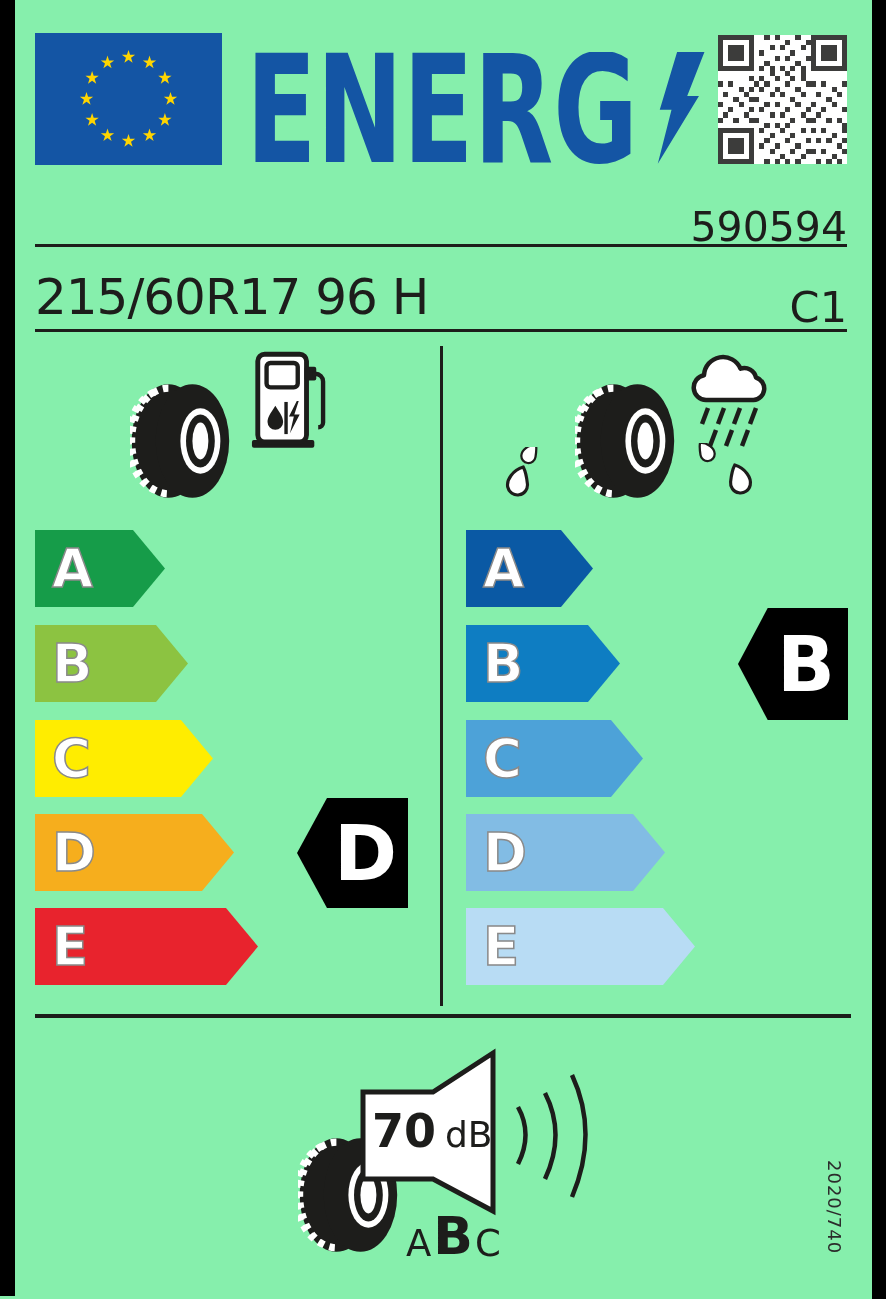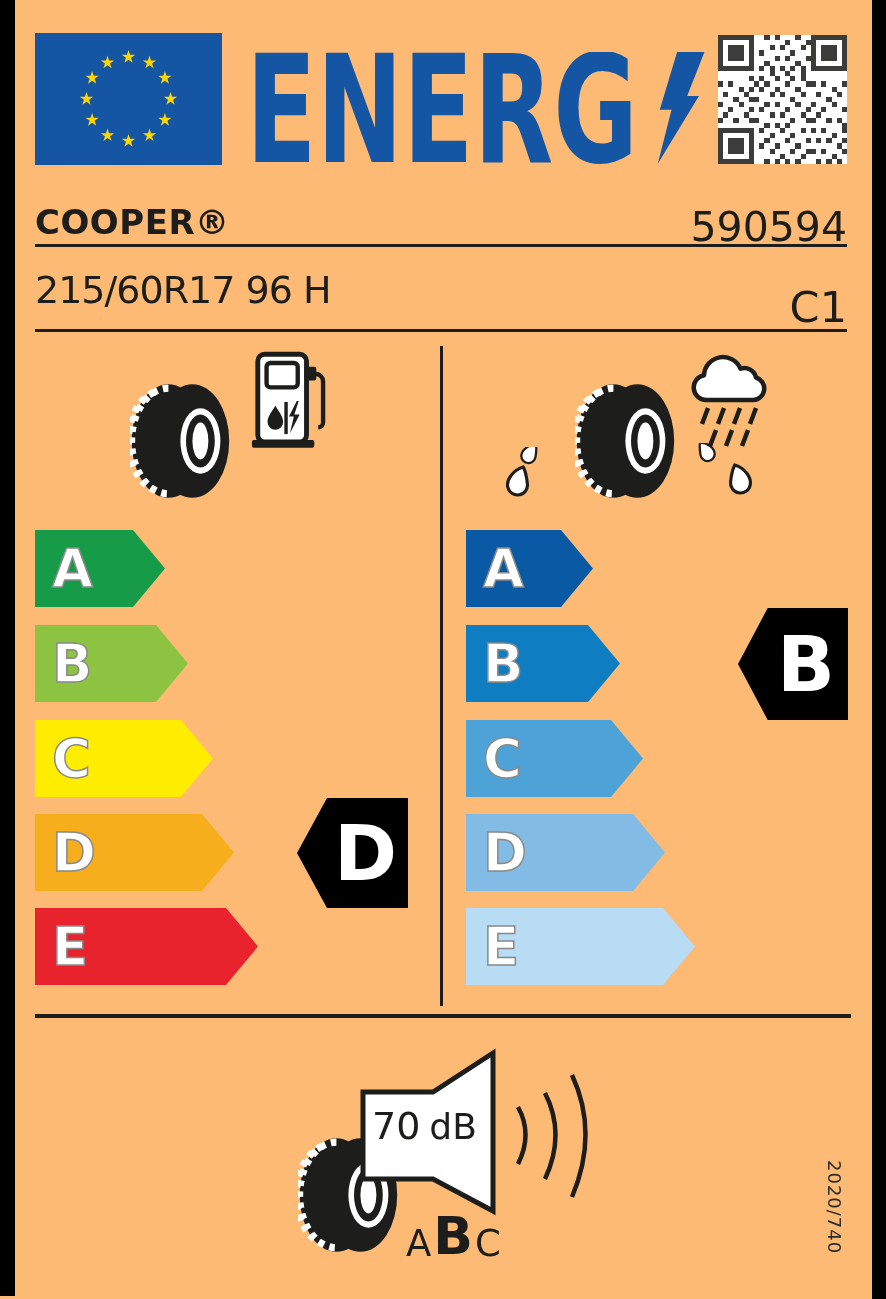--- a/index.html
+++ b/index.html
@@ -1,32 +1,32 @@
 <!DOCTYPE html>
 <html><head>
 <meta charset="utf-8">
 <style>
   html,body{margin:0;padding:0;background:#e9e9e9;}
   .label{
-    position:relative;width:886px;height:1299px;margin:0 auto;background:#fdba74;
+    position:relative;width:886px;height:1299px;margin:0 auto;background:#86efac;
     font-family:"DejaVu Sans","Liberation Sans",sans-serif;color:#1d1d1b;overflow:hidden;
   }
   .edge{position:absolute;top:0;background:#000;}
   .edge.left{left:0;width:15px;height:1296px;}
   .edge.right{left:872px;width:14px;height:1299px;}
 
   
   .flag{position:absolute;left:35px;top:33px;width:187px;height:132px;}
   .energ{position:absolute;left:246px;top:52px;width:466px;height:114px;}
   .qr{position:absolute;left:718px;top:35px;width:129px;height:129px;}
 
   
   .brand{position:absolute;left:35px;top:202px;font-size:34px;font-weight:bold;letter-spacing:.5px;}
   .article{position:absolute;right:39px;top:203px;font-size:41px;}
-  .size{position:absolute;left:35px;top:268px;font-size:38px;letter-spacing:-1px;white-space:nowrap;text-align:center;}
+  .size{position:absolute;left:35px;top:268px;font-size:50px;letter-spacing:-1px;white-space:nowrap;text-align:center;}
   .tclass{position:absolute;right:39px;top:282px;font-size:43px;}
   .rule{position:absolute;left:35px;height:3px;background:#1d1d1b;}
   .rule.r1{top:244px;width:812px;}
   .rule.r2{top:329px;width:812px;}
   .rule.r3{top:1014px;width:816px;height:4px;}
   .vdivider{position:absolute;left:440px;top:346px;width:3px;height:660px;background:#1d1d1b;}
 
   
   .icon-svg{position:absolute;}
   .tire-fuel{left:130px;top:372px;width:104px;height:138px;}
@@ -57,21 +57,21 @@
   .pointer{
     position:absolute;background:#000;color:#fff;display:flex;align-items:center;justify-content:center;
     clip-path:polygon(0 50%,27% 0,100% 0,100% 100%,27% 100%);
     font-size:76px;font-weight:bold;padding-left:26px;box-sizing:border-box;
   }
   .pointer.fuel{left:297px;top:798px;width:111px;height:110px;}
   .pointer.wet{left:738px;top:608px;width:110px;height:112px;}
 
   
   .db-text{position:absolute;left:372px;top:1104px;display:flex;align-items:baseline;white-space:nowrap;}
-  .db-text .val{font-size:38px;font-weight:normal;}
+  .db-text .val{font-size:46px;font-weight:bold;}
   .db-text .unit{font-size:36px;margin-left:9px;}
   .abc{position:absolute;left:406px;top:1210px;display:flex;align-items:flex-end;letter-spacing:2px;}
   .abc span{font-size:37px;line-height:1;}
   .abc span.rated{font-size:52px;font-weight:bold;}
 
   .regulation{
     position:absolute;left:824px;top:1160px;writing-mode:vertical-rl;
     font-size:18px;letter-spacing:1px;color:#2b2b2b;
   }
 </style>
@@ -137,21 +137,20 @@
       <path d="M8 6h1v1H8z M10 6h1v1h-1z M12 6h1v1h-1z M14 6h1v1h-1z M16 6h1v1h-1z M6 8h1v1H6z M6 10h1v1H6z M6 12h1v1H6z M6 14h1v1H6z M6 16h1v1H6z
         M9 0h1v1H9z M11 0h1v1h-1z M13 1h1v1h-1z M15 0h1v1h-1z M10 2h1v1h-1z M12 2h1v1h-1z M14 3h1v1h-1z M16 2h1v1h-1z M8 3h1v1H8z M11 4h1v1h-1z M13 4h1v1h-1z M15 5h1v1h-1z M9 5h1v1H9z M17 1h1v1h-1z M17 4h1v1h-1z M10 7h1v1h-1z M13 7h1v1h-1z M16 7h1v1h-1z M8 8h1v1H8z M11 8h1v1h-1z M14 8h1v1h-1z M16 8h1v1h-1z
         M0 9h1v1H0z M2 9h1v1H2z M4 10h1v1H4z M1 11h1v1H1z M3 12h1v1H3z M5 11h1v1H5z M0 13h1v1H0z M2 14h1v1H2z M4 13h1v1H4z M1 15h1v1H1z M3 16h1v1H3z M5 15h1v1H5z M0 16h1v1H0z
         M7 9h1v1H7z M9 9h1v1H9z M11 10h1v1h-1z M13 9h1v1h-1z M15 10h1v1h-1z M17 9h1v1h-1z M8 10h1v1H8z M10 11h1v1h-1z M12 11h1v1h-1z M14 12h1v1h-1z M16 11h1v1h-1z M7 12h1v1H7z M9 13h1v1H9z M11 13h1v1h-1z M13 14h1v1h-1z M15 13h1v1h-1z M17 14h1v1h-1z M8 14h1v1H8z M10 15h1v1h-1z M12 15h1v1h-1z M14 16h1v1h-1z M16 15h1v1h-1z M7 16h1v1H7z M9 17h1v1H9z M11 17h1v1h-1z M13 17h1v1h-1z M17 16h1v1h-1z
         M18 9h1v1h-1z M20 9h1v1h-1z M22 10h1v1h-1z M24 9h1v1h-1z M19 11h1v1h-1z M21 12h1v1h-1z M23 11h1v1h-1z M18 13h1v1h-1z M20 14h1v1h-1z M22 13h1v1h-1z M24 14h1v1h-1z M19 15h1v1h-1z M21 16h1v1h-1z M23 16h1v1h-1z M24 17h1v1h-1z M18 16h1v1h-1z
         M18 18h1v1h-1z M20 18h1v1h-1z M22 19h1v1h-1z M24 18h1v1h-1z M19 20h1v1h-1z M21 20h1v1h-1z M23 21h1v1h-1z M18 22h1v1h-1z M20 22h1v1h-1z M22 23h1v1h-1z M24 22h1v1h-1z M19 24h1v1h-1z M21 24h1v1h-1z M23 24h1v1h-1z M24 20h1v1h-1z
         M8 18h1v1H8z M10 19h1v1h-1z M12 18h1v1h-1z M14 19h1v1h-1z M16 18h1v1h-1z M9 20h1v1H9z M11 21h1v1h-1z M13 20h1v1h-1z M15 21h1v1h-1z M17 20h1v1h-1z M8 21h1v1H8z M10 22h1v1h-1z M12 23h1v1h-1z M14 22h1v1h-1z M16 23h1v1h-1z M9 24h1v1H9z M11 24h1v1h-1z M13 24h1v1h-1z M15 24h1v1h-1z M17 22h1v1h-1z"></path>
     </g>
   </svg>
 
-  <div class="brand">COOPER®</div>
   <div class="article">590594</div>
   <div class="rule r1"></div>
   <div class="size">215/60R17 96 H</div>
   <div class="tclass">C1</div>
   <div class="rule r2"></div>
 
   <svg class="icon-svg tire-fuel" viewBox="0 0 130 150">
       <use href="#tire"></use>
     </svg>
   <svg class="icon-svg pump" viewBox="0 0 78 102">

